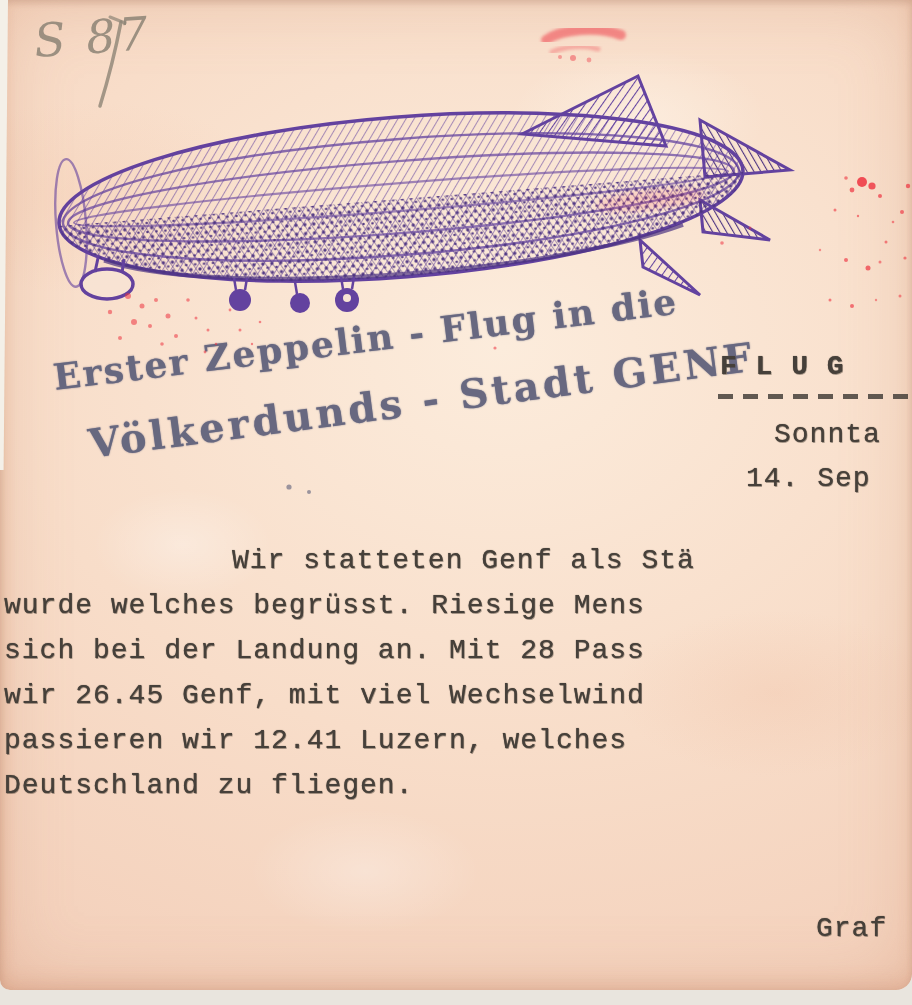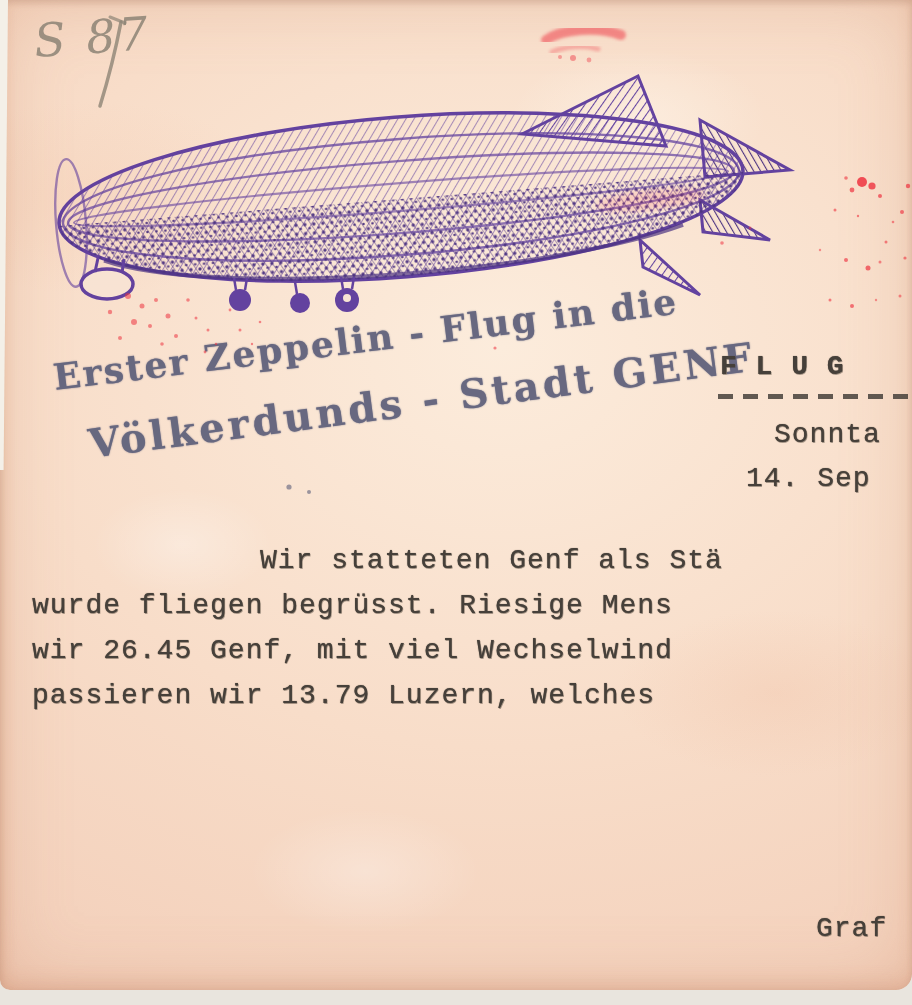--- a/index.html
+++ b/index.html
@@ -31,21 +31,21 @@
   }
   
   .typed{
     position:absolute;
     font-family:"Liberation Mono","DejaVu Sans Mono",monospace;
     font-size:28px;line-height:45px;letter-spacing:1px;
     color:var(--ink-type);
     text-shadow:0 0 1px rgba(62,54,44,.75), .6px .6px .5px rgba(62,54,44,.4);
     white-space:nowrap;
   }
-  .body-block{left:4px;top:538px;margin-left:28px;}
+  .body-block{left:4px;top:538px;}
   .body-block .first{text-indent:228px;}
   .heading{left:720px;top:344px;font-weight:bold;}
   .heading-underline{
     position:absolute;left:718px;top:394px;width:194px;height:5px;
     background:repeating-linear-gradient(90deg,var(--ink-type) 0 15px,transparent 15px 25px);
     opacity:.85;
   }
   .date1{left:774px;top:412px;}
   .date2{left:746px;top:456px;}
   .signature{left:816px;top:906px;}
@@ -133,23 +133,25 @@
   <span class="stamp-caption stamp-line2">Völkerdunds - Stadt GENF</span>
 
   <span class="typed heading">F L U G</span>
   <div class="heading-underline"></div>
 
   <span class="typed date1">Sonnta</span>
   <span class="typed date2">14. Sep</span>
 
   <div class="typed body-block">
     <div class="first">Wir statteten Genf als Stä</div>
-    <div>wurde fliegen begrüsst. Riesige Mens</div>
+    <div>wurde welches begrüsst. Riesige Mens</div>
+    <div>sich bei der Landung an. Mit 28 Pass</div>
     <div>wir 26.45 Genf, mit viel Wechselwind</div>
-    <div>passieren wir 13.79 Luzern, welches</div>
+    <div>passieren wir 12.41 Luzern, welches</div>
+    <div>Deutschland zu fliegen.</div>
   </div>
 
   <span class="typed signature">Graf</span>
 
   <svg class="overlay" width="912" height="1005" viewBox="0 0 912 1005" aria-hidden="true">
     <defs>
       <filter id="blur1">
           <feGaussianBlur stdDeviation="1.4"></feGaussianBlur>
         </filter>
       <filter id="blur2">

